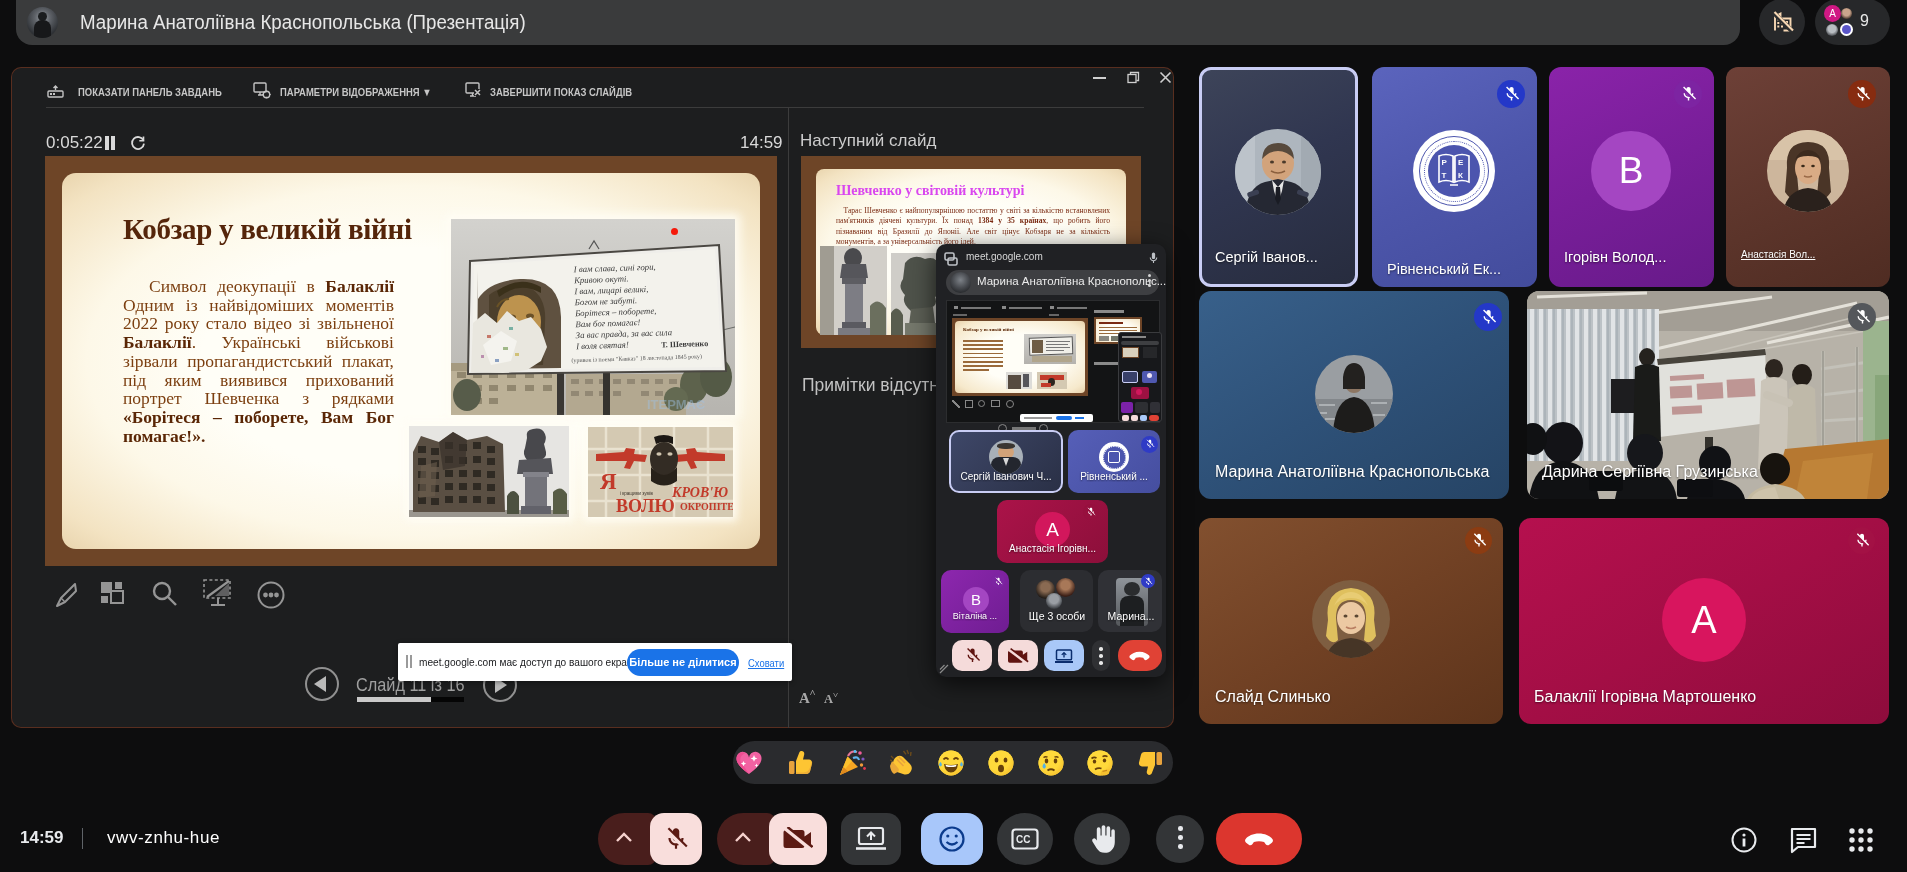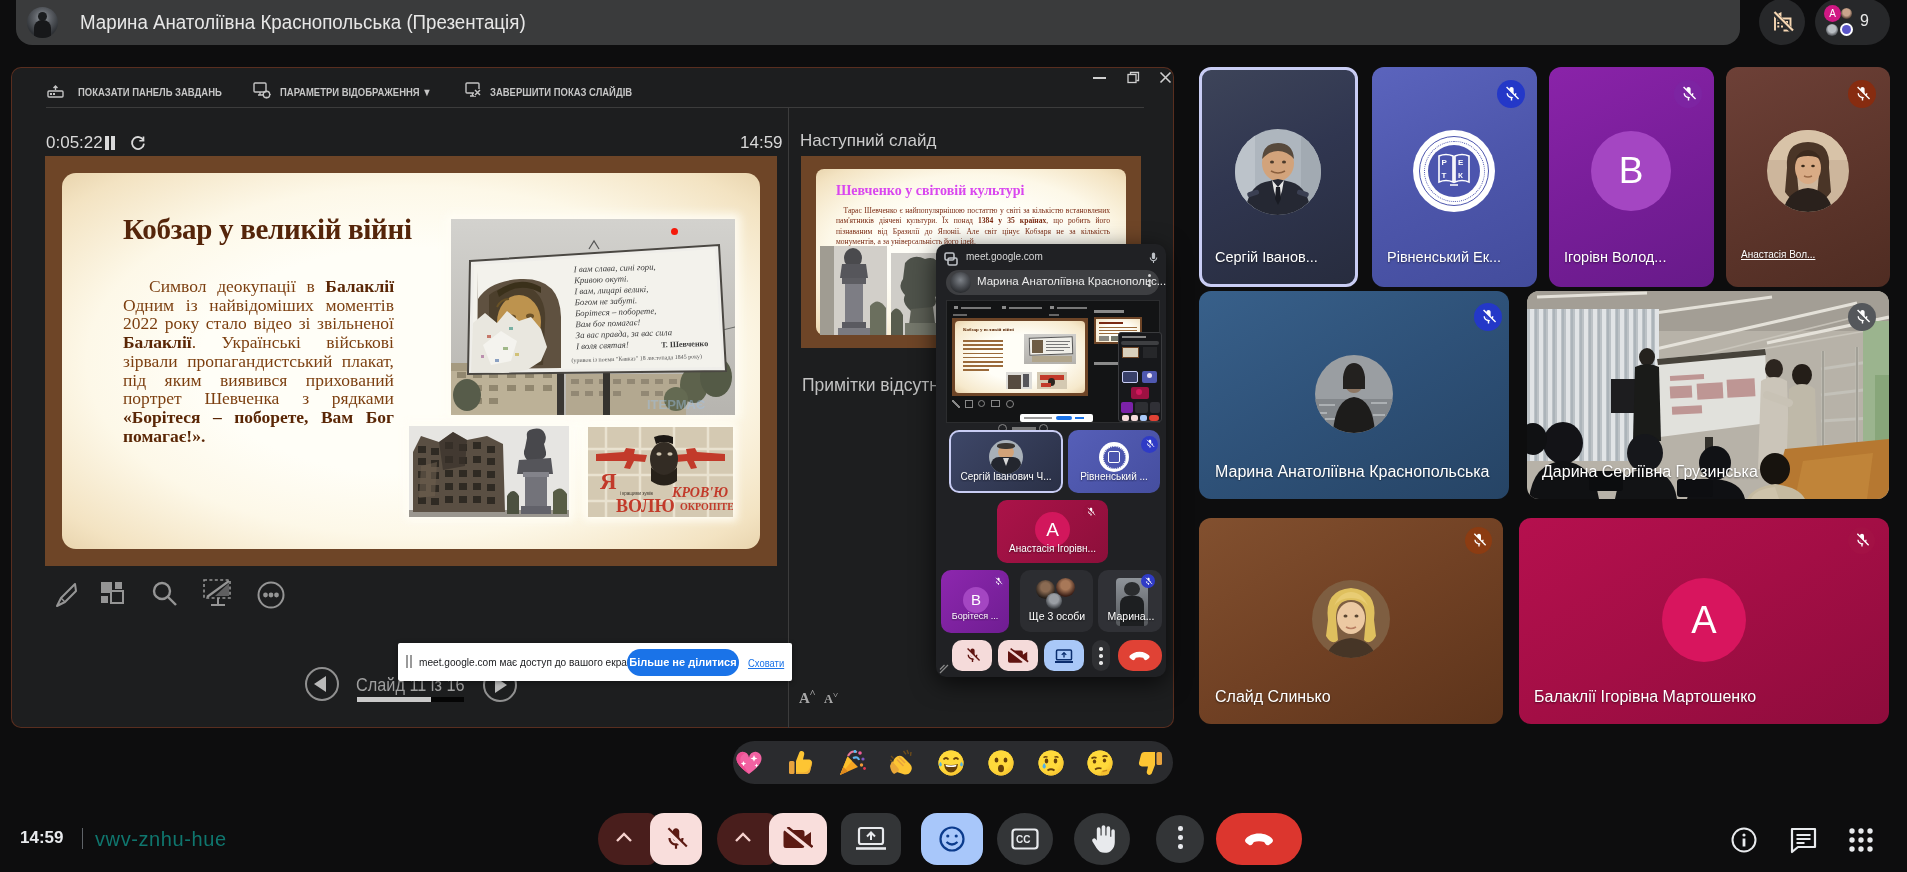--- a/index.html
+++ b/index.html
@@ -486,21 +486,21 @@
 
   <div class="abs" style="left:5px;top:326px;width:68px;height:63px;border-radius:10px;background:linear-gradient(135deg,#8d27ae,#6f1d92);"></div>
   <div class="abs" style="left:27px;top:343px;width:26px;height:26px;border-radius:50%;background:#a446c2;color:#fff;font-size:15px;text-align:center;line-height:26px;">B</div>
   <div class="abs" style="left:55px;top:330px;width:14px;height:14px;border-radius:50%;background:#7d24a2;"></div>
   <svg class="abs" style="left:57.5px;top:332.5px;" width="9" height="9" viewBox="0 0 24 24" fill="#fff">
       <path d="M12 14c1.66 0 3-1.34 3-3V5c0-1.66-1.34-3-3-3S9 3.34 9 5v6c0 1.66 1.34 3 3 3z"></path>
       <path d="M17 11c0 2.76-2.24 5-5 5s-5-2.24-5-5H5c0 3.53 2.61 6.43 6 6.92V21h2v-3.08c3.39-.49 6-3.39 6-6.92h-2z"></path>
       <line x1="3" y1="3" x2="21" y2="21" stroke="#7d24a2" stroke-width="4"></line>
       <line x1="5" y1="2" x2="22" y2="19" stroke="#fff" stroke-width="2"></line>
     </svg>
-  <div class="abs nm" style="left:11px;top:367px;width:56px;font-size:9px;text-align:center;">Борітеся ...</div>
+  <div class="abs nm" style="left:11px;top:367px;width:56px;font-size:9px;text-align:center;">Віталіна ...</div>
   <div class="abs" style="left:84px;top:326px;width:73px;height:62px;border-radius:10px;background:#2c2d31;"></div>
   <div class="abs" style="left:100px;top:336px;width:19px;height:19px;border-radius:50%;background:radial-gradient(circle at 50% 38%,#8a6a52 30%,#241d18 72%);"></div>
   <div class="abs" style="left:120px;top:334px;width:19px;height:19px;border-radius:50%;background:radial-gradient(circle at 50% 38%,#a87858 30%,#3a1e16 72%);"></div>
   <div class="abs" style="left:110px;top:349px;width:16px;height:16px;border-radius:50%;background:radial-gradient(circle at 50% 38%,#9a9ea4 35%,#3c3f44 75%);"></div>
   <div class="abs nm" style="left:88px;top:366px;width:66px;font-size:10.5px;text-align:center;">Ще 3 особи</div>
   <div class="abs" style="left:162px;top:326px;width:64px;height:62px;border-radius:10px;background:#303136;overflow:hidden;">
     <div class="abs" style="left:18px;top:8px;width:32px;height:48px;background:linear-gradient(#8f949a,#55585c);border-radius:4px;"></div>
     <div class="abs" style="left:26px;top:12px;width:16px;height:14px;border-radius:50%;background:#2a2c2e;"></div>
     <div class="abs" style="left:22px;top:26px;width:24px;height:30px;border-radius:8px 8px 0 0;background:#1d1f21;"></div>
   </div>
@@ -577,21 +577,21 @@
   <text x="5.5" y="26" font-size="8" font-weight="bold" fill="#fff" font-family="Liberation Sans,sans-serif">Т</text>
   <text x="22" y="26" font-size="8" font-weight="bold" fill="#fff" font-family="Liberation Sans,sans-serif">К</text>
 </svg>
 <div class="abs" style="left:1497px;top:80px;width:28px;height:28px;border-radius:50%;background:#2438c8;"></div>
 <svg class="abs" style="left:1503px;top:85px;" width="17" height="18" viewBox="0 0 24 24" fill="#fff">
     <path d="M12 14c1.66 0 3-1.34 3-3V5c0-1.66-1.34-3-3-3S9 3.34 9 5v6c0 1.66 1.34 3 3 3z"></path>
     <path d="M17 11c0 2.76-2.24 5-5 5s-5-2.24-5-5H5c0 3.53 2.61 6.43 6 6.92V21h2v-3.08c3.39-.49 6-3.39 6-6.92h-2z"></path>
     <line x1="3" y1="3" x2="21" y2="21" stroke="#2438c8" stroke-width="4"></line>
     <line x1="5" y1="2" x2="22" y2="19" stroke="#fff" stroke-width="2"></line>
   </svg>
-<div class="abs nm" style="left:1387px;top:249px;width:135px;font-size:14.5px;">Рівненський Ек...</div>
+<div class="abs nm" style="left:1387px;top:261px;width:135px;font-size:14.5px;">Рівненський Ек...</div>
 
 <div class="abs" style="left:1549px;top:67px;width:165px;height:220px;border-radius:12px;background:linear-gradient(155deg,#8a23a9 0%,#781e99 50%,#671a89 100%);"></div>
 <div class="abs" style="left:1591px;top:131px;width:80px;height:80px;border-radius:50%;background:#a446c2;color:#fff;font-size:37px;text-align:center;line-height:80px;">B</div>
 <div class="abs" style="left:1674px;top:80px;width:28px;height:28px;border-radius:50%;background:#7d24a2;"></div>
 <svg class="abs" style="left:1680px;top:85px;" width="17" height="18" viewBox="0 0 24 24" fill="#fff">
     <path d="M12 14c1.66 0 3-1.34 3-3V5c0-1.66-1.34-3-3-3S9 3.34 9 5v6c0 1.66 1.34 3 3 3z"></path>
     <path d="M17 11c0 2.76-2.24 5-5 5s-5-2.24-5-5H5c0 3.53 2.61 6.43 6 6.92V21h2v-3.08c3.39-.49 6-3.39 6-6.92h-2z"></path>
     <line x1="3" y1="3" x2="21" y2="21" stroke="#7d24a2" stroke-width="4"></line>
     <line x1="5" y1="2" x2="22" y2="19" stroke="#fff" stroke-width="2"></line>
   </svg>
@@ -843,21 +843,21 @@
 
 <svg class="abs" style="left:1135px;top:748px;" width="30" height="30" viewBox="0 0 30 30">
   <g transform="rotate(180 15 15)">
     <rect x="3" y="13" width="5.5" height="13" rx="1.5" fill="#e8a33d"></rect>
     <path d="M10 26 h10.5 c1.8 0 3.2-1.2 3.6-2.9 l1.9-7.6 c.5-2-1-3.9-3-3.9 h-6 l1.2-5.2 c.4-1.7-.8-3.3-2.5-3.3 -1 0-1.9.5-2.4 1.4 L10 13z" fill="#fdc533"></path>
   </g>
 </svg>
 
 <div class="abs" style="left:20px;top:828px;font-size:17px;font-weight:bold;color:#e8eaed;">14:59</div>
 <div class="abs" style="left:82px;top:828px;width:1px;height:21px;background:#5f6368;"></div>
-<div class="abs" style="left:95px;top:828px;font-size:20px;color:#0f766e;letter-spacing:.6px;">vwv-znhu-hue</div>
+<div class="abs" style="left:107px;top:828px;font-size:17px;color:#ffffff;letter-spacing:.6px;">vwv-znhu-hue</div>
 
 <div class="abs" style="left:598px;top:813px;width:58px;height:52px;border-radius:26px 8px 8px 26px;background:#491e1c;"></div>
 <svg class="abs" style="left:615px;top:832px;" width="18" height="11" viewBox="0 0 18 11" fill="none" stroke="#f6d2ce" stroke-width="2.4">
     <path d="M2 9 L9 2 L16 9"></path>
   </svg>
 <div class="abs" style="left:650px;top:813px;width:52px;height:52px;border-radius:14px;background:#f9dedc;"></div>
 <svg class="abs" style="left:663px;top:825px;" width="26" height="28" viewBox="0 0 24 24" fill="#5c1a13">
     <path d="M12 14c1.66 0 3-1.34 3-3V5c0-1.66-1.34-3-3-3S9 3.34 9 5v6c0 1.66 1.34 3 3 3z"></path>
     <path d="M17 11c0 2.76-2.24 5-5 5s-5-2.24-5-5H5c0 3.53 2.61 6.43 6 6.92V21h2v-3.08c3.39-.49 6-3.39 6-6.92h-2z"></path>
     <line x1="3" y1="3" x2="21" y2="21" stroke="#f9dedc" stroke-width="4"></line>

